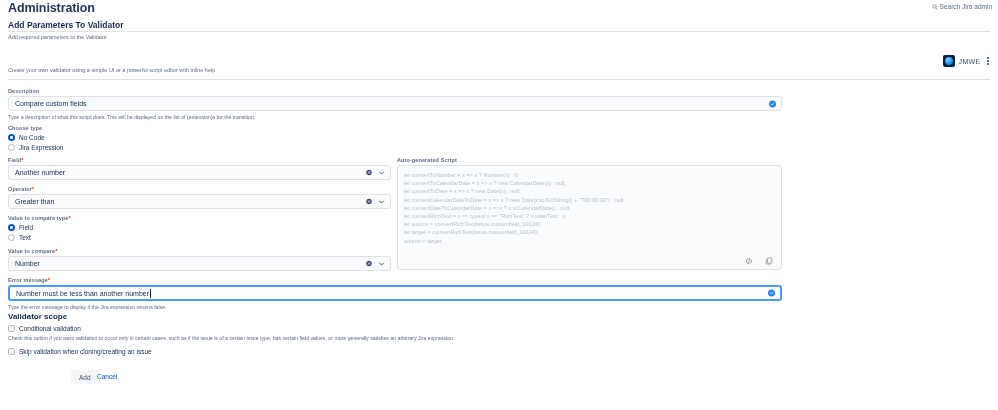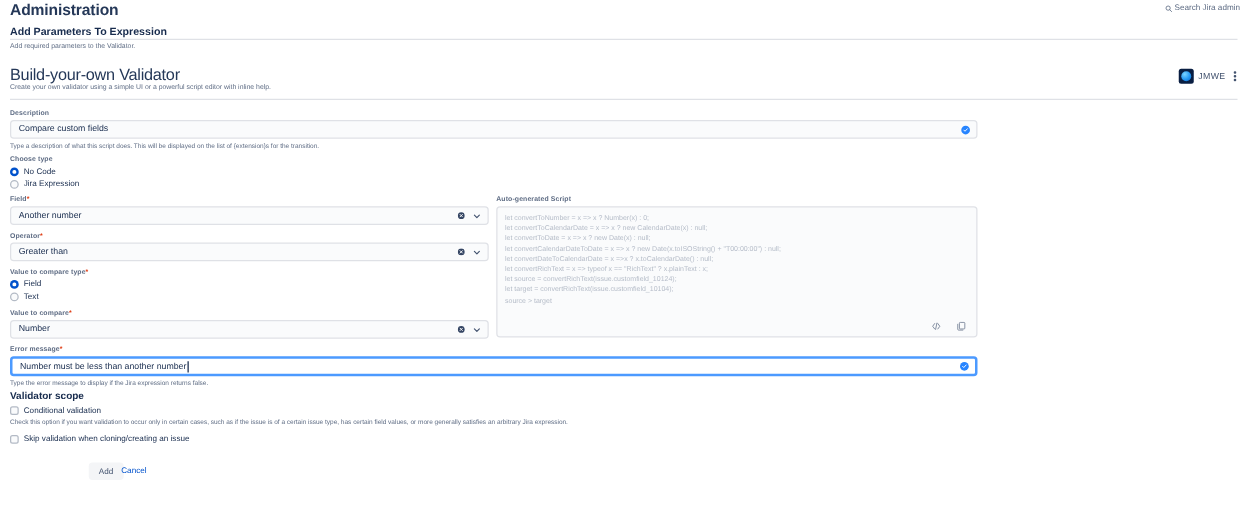--- a/index.html
+++ b/index.html
@@ -191,25 +191,24 @@
       <span>
         <svg width="6" height="6" viewBox="0 0 12 12">
             <circle cx="5" cy="5" r="3.4" fill="none" stroke="#5e6c84" stroke-width="1.3"></circle>
             <line x1="7.5" y1="7.5" x2="10.6" y2="10.6" stroke="#5e6c84" stroke-width="1.3" stroke-linecap="round"></line>
           </svg>
       </span>
       <span>Search Jira admin</span>
     </div>
   </div>
 
-  <div class="sect-head">Add Parameters To Expression</div>
+  <div class="sect-head">Add Parameters To Validator</div>
   <div class="hr1"></div>
   <div class="sect-sub">Add required parameters to the Validator.</div>
 
-  <div class="byo-title">Build-your-own Validator</div>
   <div class="byo-sub">Create your own validator using a simple UI or a powerful script editor with inline help.</div>
   <div class="hr2"></div>
   <div class="jmwe-brand">
     <span class="jmwe-logo">
         <span class="dot"></span>
       </span>
     <span class="jmwe-name">JMWE</span>
     <span class="kebab">
         <i></i>
         <i></i>

